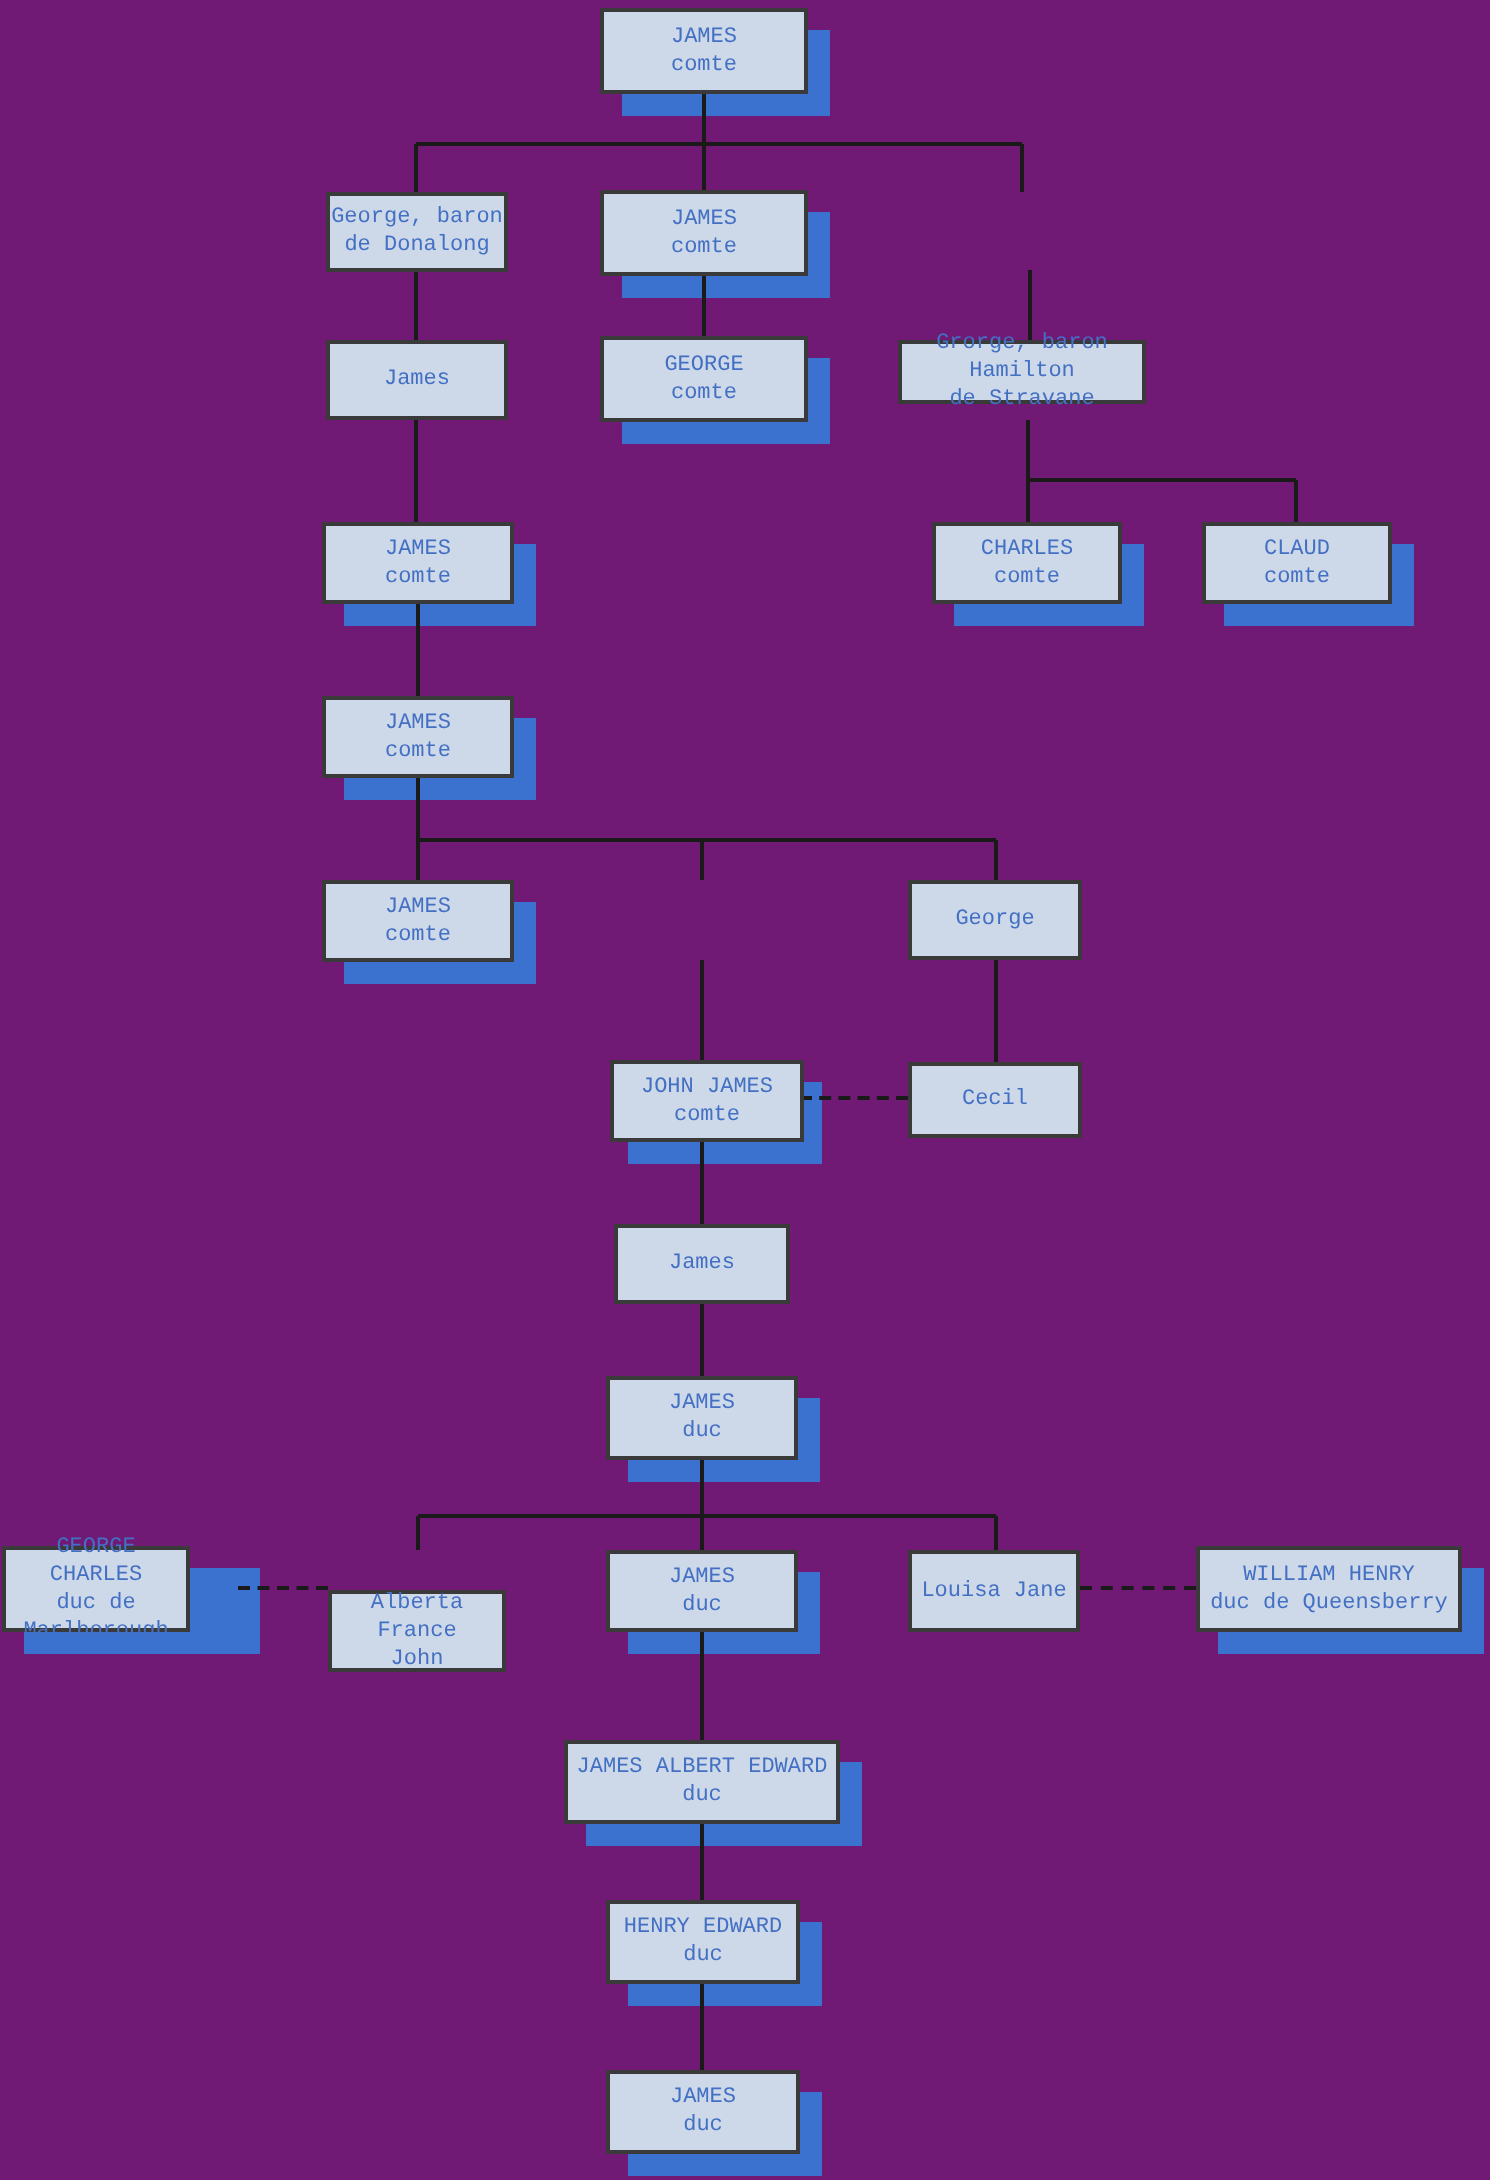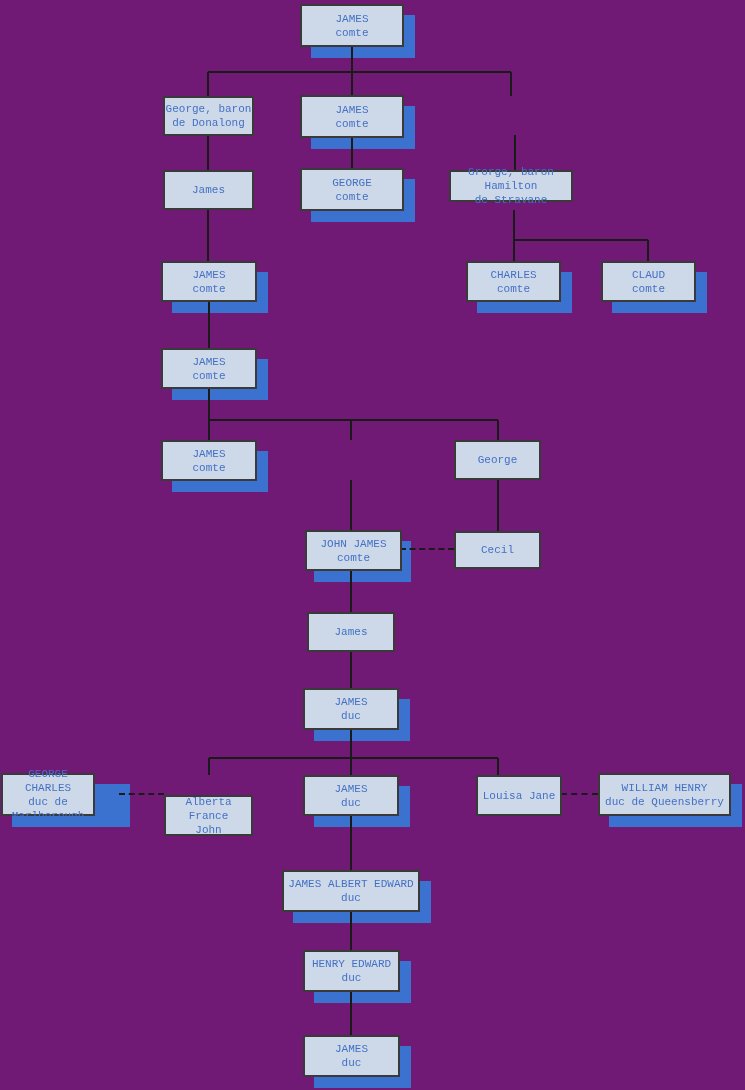--- a/index.html
+++ b/index.html
@@ -163,21 +163,21 @@
       <div>duc de Marlborough</div>
     </div>
     <div class="node" style="left: 164px; top: 775px; width: 89px; height: 41px; margin-top: 20px;">
       <div>Alberta France</div>
       <div>John</div>
     </div>
     <div class="node" style="left: 303px; top: 775px; width: 96px; height: 41px;">
       <div>JAMES</div>
       <div>duc</div>
     </div>
-    <div class="node" style="left: 476px; top: 775px; width: 86px; height: 41px;">
+    <div class="node" style="left: 454px; top: 775px; width: 86px; height: 41px;">
       <div>Louisa Jane</div>
     </div>
     <div class="node" style="left: 598px; top: 773px; width: 133px; height: 43px;">
       <div>WILLIAM HENRY</div>
       <div>duc de Queensberry</div>
     </div>
     <div class="node" style="left: 282px; top: 870px; width: 138px; height: 42px;">
       <div>JAMES ALBERT EDWARD</div>
       <div>duc</div>
     </div>

